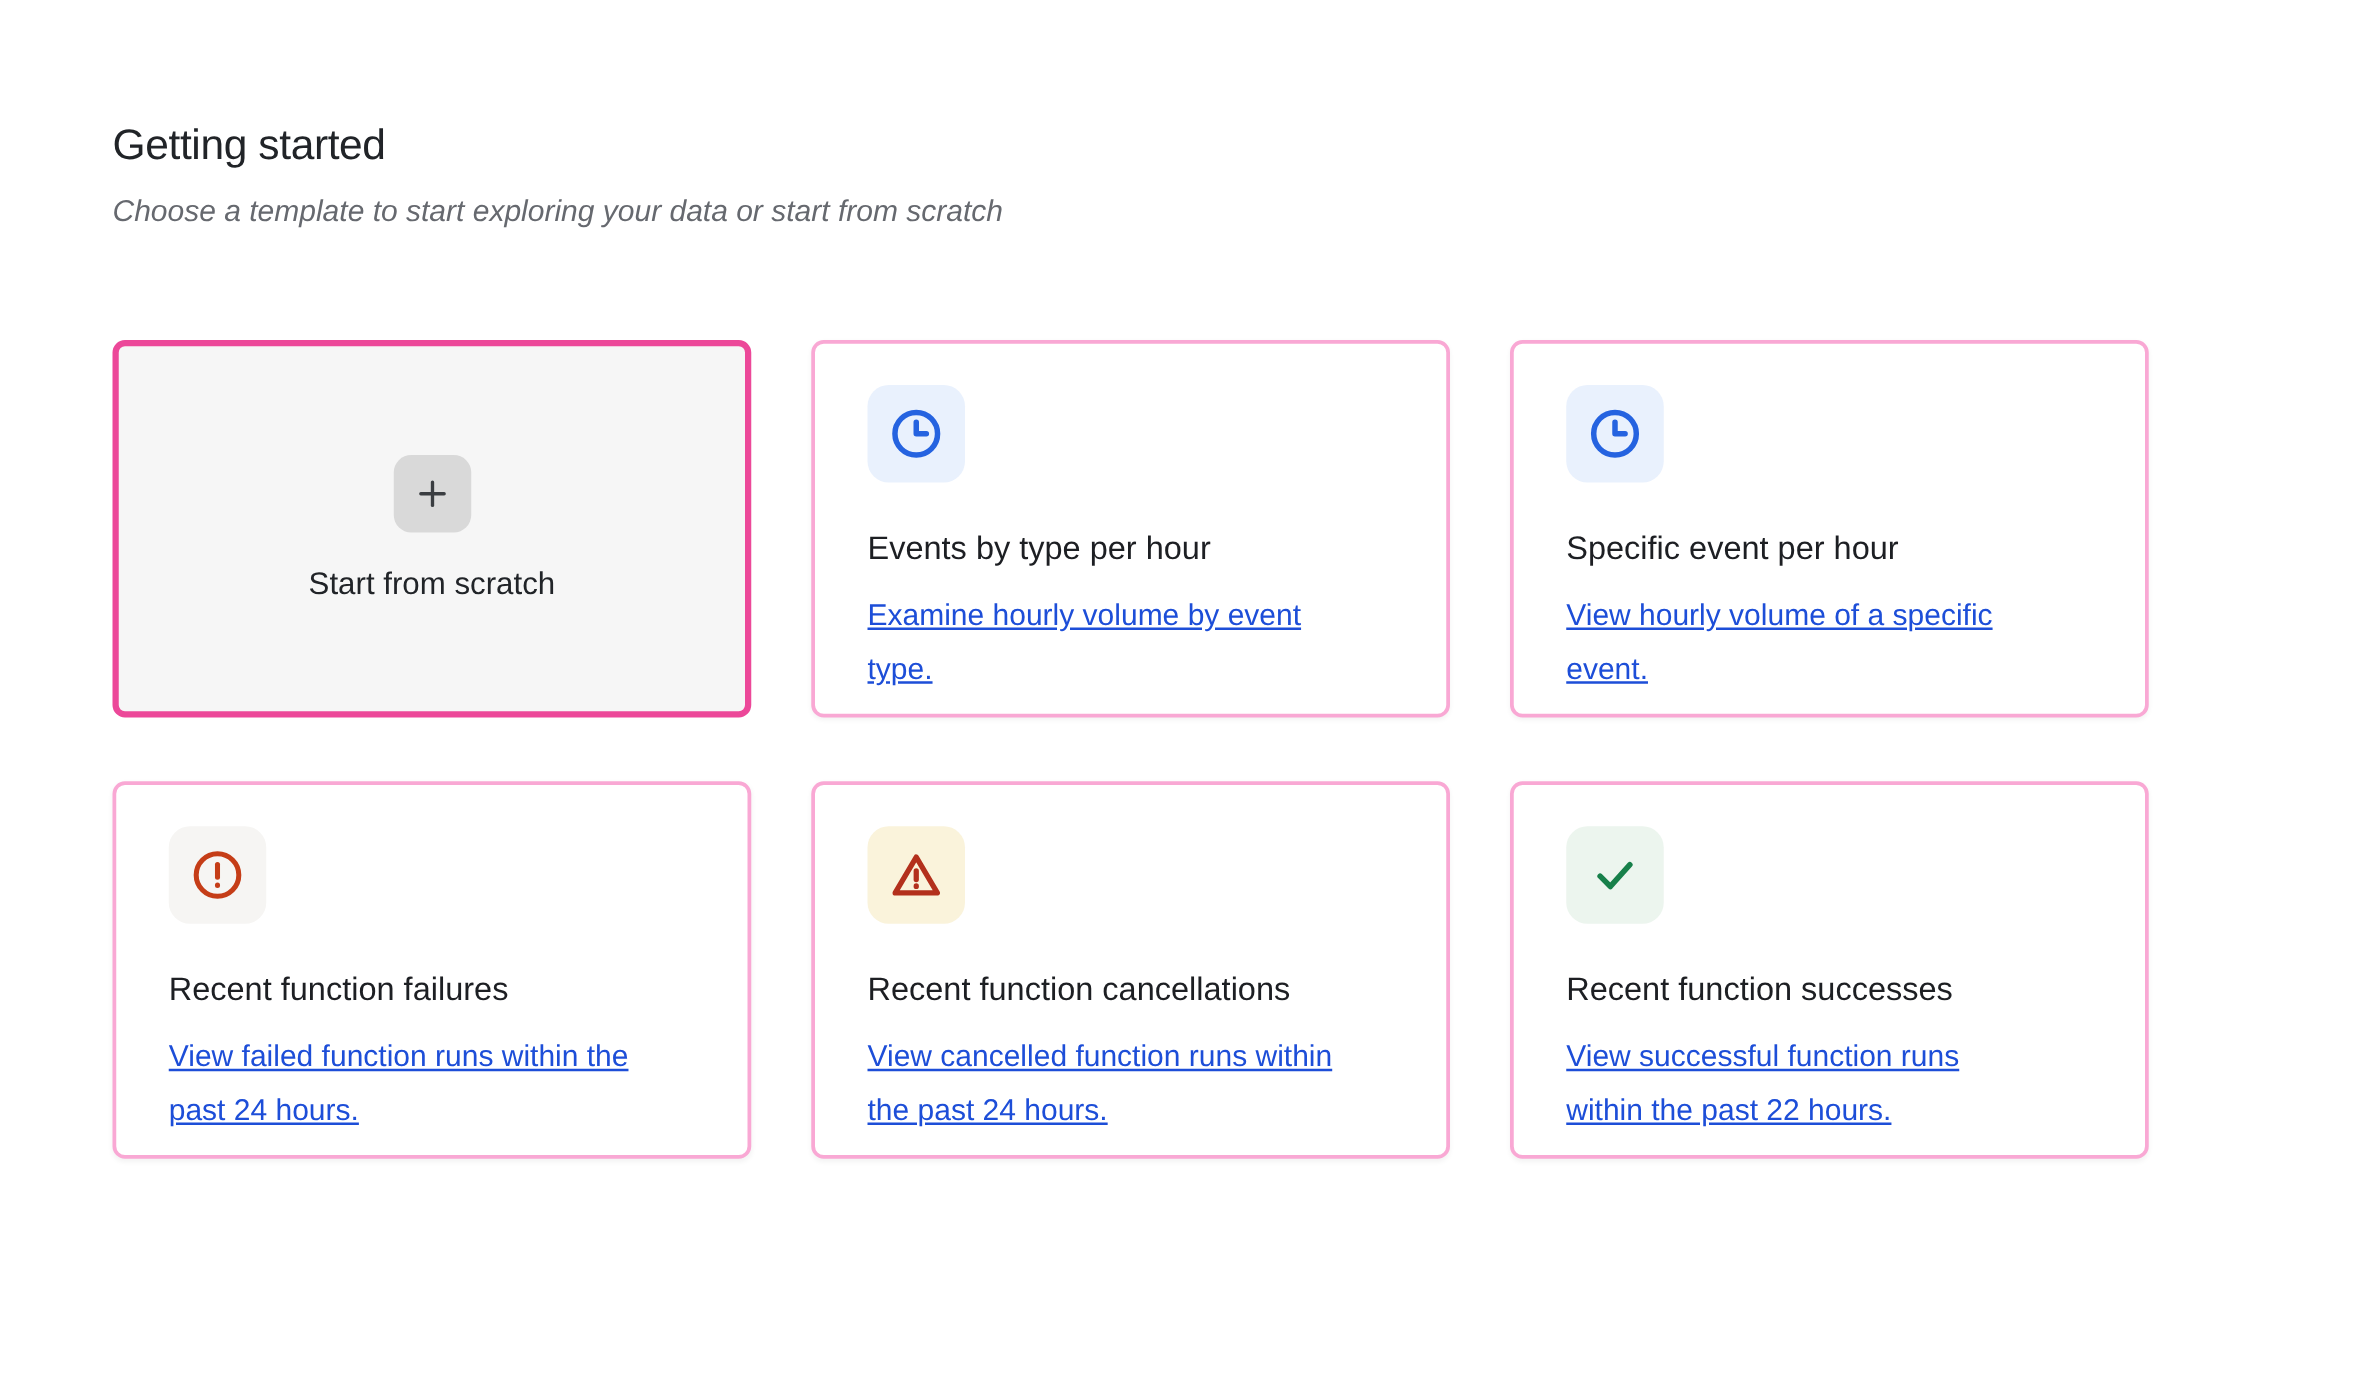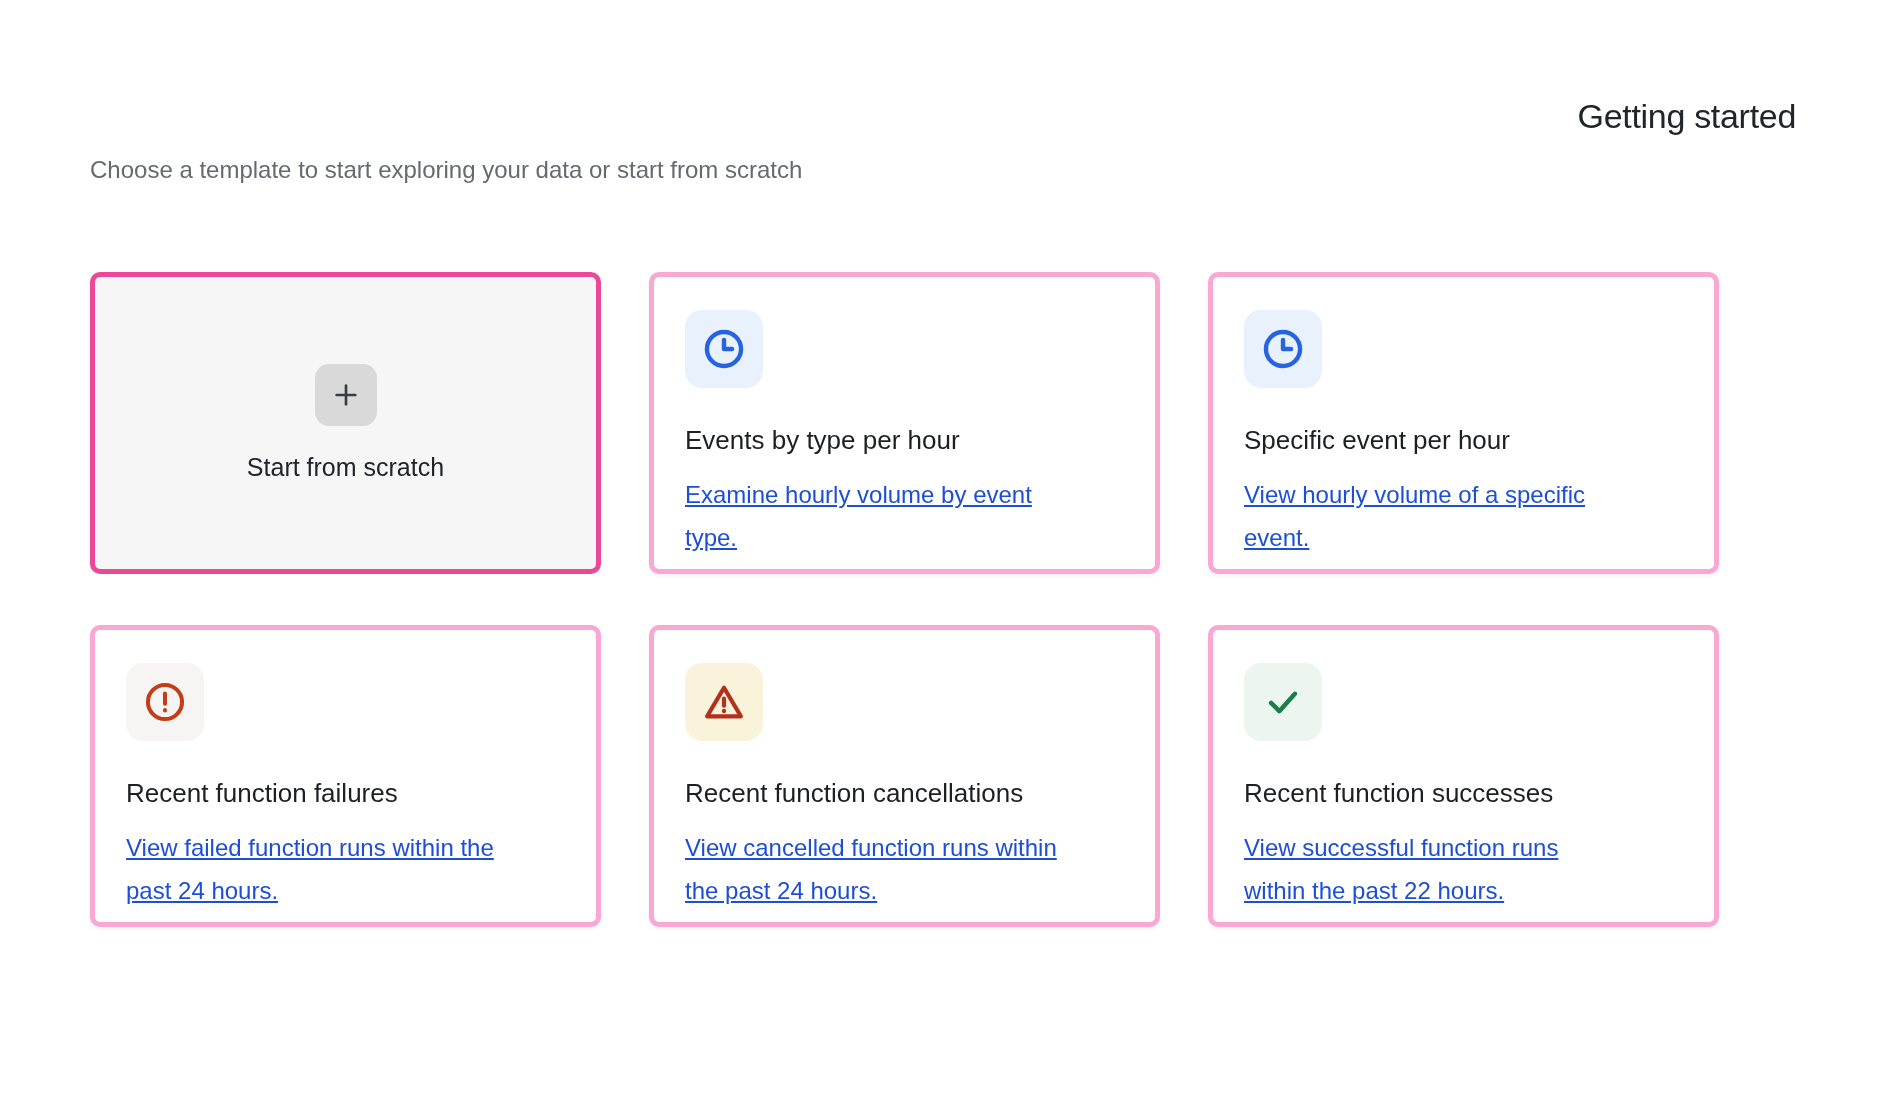--- a/index.html
+++ b/index.html
@@ -13,48 +13,48 @@
   }
   .container { padding: 96px 90px 0 90px; }
 
   .page-title {
     margin: 0;
     font-size: 34px;
     line-height: 41px;
     font-weight: 500;
     letter-spacing: -0.3px;
     color: #212428;
-    text-align: right;
   }
   .page-subtitle {
     margin: 18px 0 0 0;
     font-size: 24px;
     line-height: 29px;
     font-weight: 400;
     color: #66696f;
+    font-style: italic;
   }
 
   .grid {
     margin-top: 88px;
     display: grid;
     grid-template-columns: repeat(3, 511px);
     column-gap: 48px;
     row-gap: 51px;
   }
 
   .card {
     height: 302px;
     border-radius: 10px;
     cursor: pointer;
   }
   .card-template {
     background: #ffffff;
-    border: 5px solid #f9a8d4;
+    border: 3px solid #f9a8d4;
     box-shadow: 0 2px 4px rgba(0,0,0,0.05);
-    padding: 33px 31px;
+    padding: 33px 42px;
   }
   .card-scratch {
     background: #f6f6f6;
     border: 5px solid #ec4899;
     display: flex;
     flex-direction: column;
     align-items: center;
     justify-content: center;
   }
 

